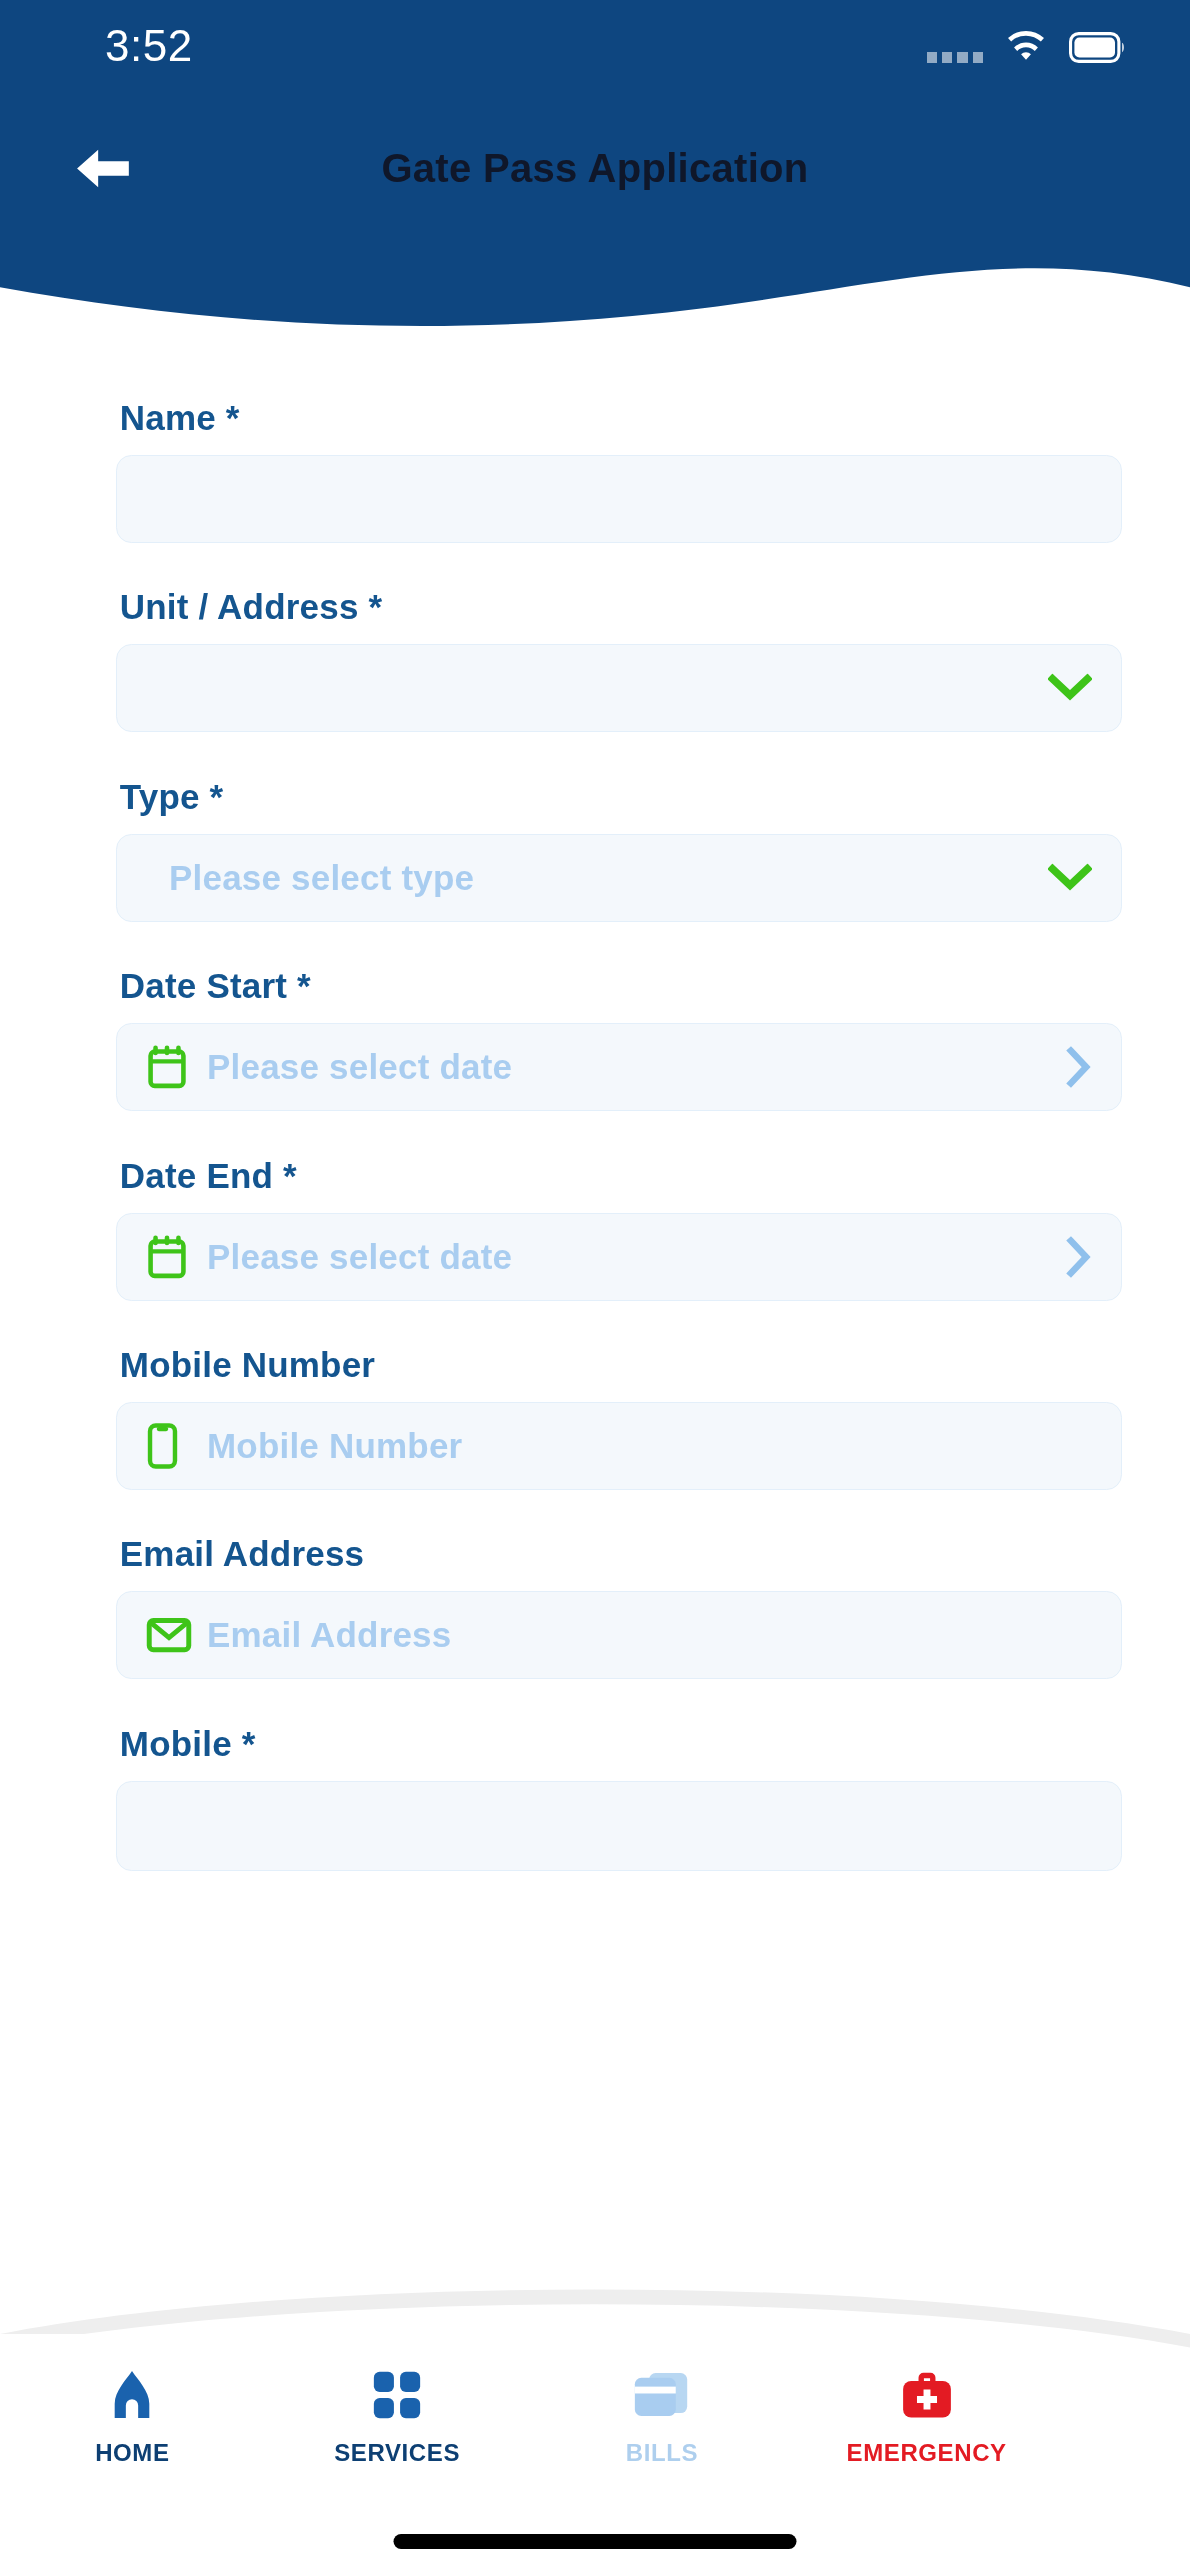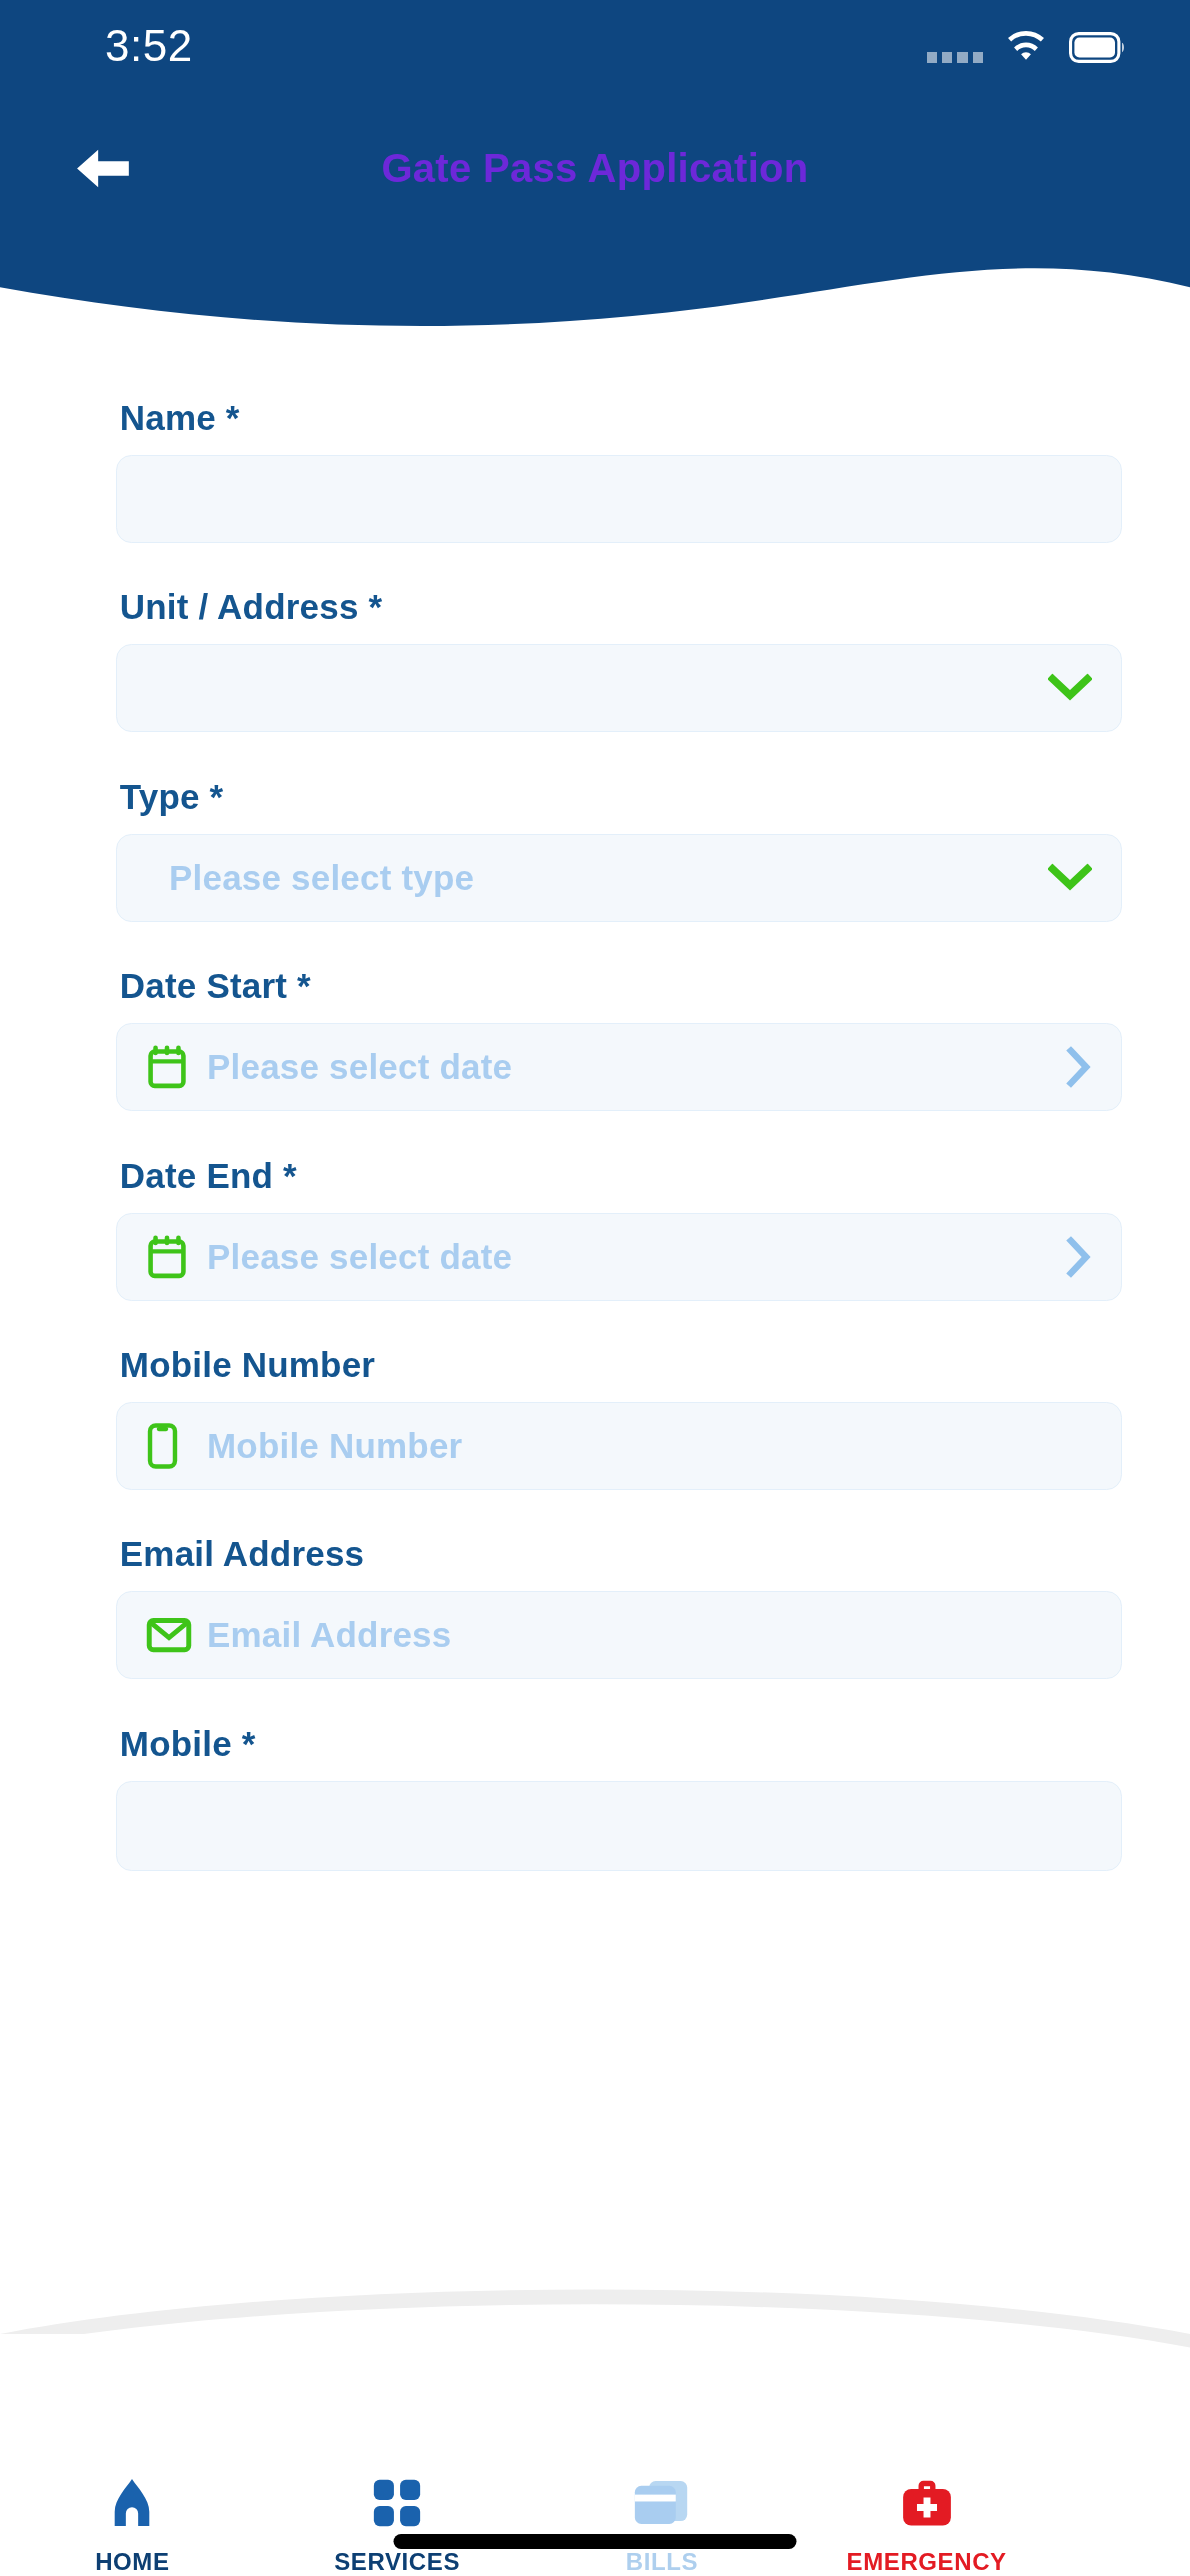--- a/index.html
+++ b/index.html
@@ -30,21 +30,21 @@
   .navbar {
     position: absolute; top: 125px; left: 0; width: 1190px; height: 86px;
     display: flex; align-items: center; z-index: 3;
   }
   .back-btn {
     position: absolute; left: 59px; top: 50%; transform: translateY(-50%);
     width: 86px; height: 67px; display: flex; align-items: center; justify-content: center;
     cursor: pointer;
   }
   .nav-title {
-    width: 100%; text-align: center; color: #6d28d9;
+    width: 100%; text-align: center; color: #0f172a;
     font-size: 40px; font-weight: 700; letter-spacing: 0.3px;
   }
 
   
   .form-area {
     position: absolute; top: 374px; left: 0; width: 1190px; height: 1974px;
     padding: 24px 92px 0 92px; overflow: hidden; margin-left: 24px;
   }
   .field-group { margin-bottom: 13.4px; }
   .field-label {
@@ -67,21 +67,21 @@
     position: absolute; right: 29px; top: 50%; transform: translateY(-50%);
     display: flex; align-items: center; justify-content: center;
   }
   .gap-32 { height: 31px; }
 
   
   .bottom-wrap { position: absolute; left: 0; bottom: 0; width: 1190px; height: 288px; z-index: 5; }
   .bottom-curve { position: absolute; top: 0; left: 0; width: 1190px; height: 115px; }
   .bottom-bar {
     position: absolute; bottom: 0; left: 0; width: 1059px; height: 242px;
-    background: #ffffff; display: flex; align-items: flex-end;
+    background: #ffffff; display: flex; align-items: flex-start;
     padding-top: 31px;
   }
   .nav-item {
     flex: 1; display: flex; flex-direction: column; align-items: center;
     gap: 15.3px; cursor: pointer;
   }
   .nav-ico { height: 59px; display: flex; align-items: center; justify-content: center; }
   .nav-label { font-size: 24px; font-weight: 700; letter-spacing: 0.6px; }
   .home-bar {
     position: absolute; bottom: 27px; left: 50%; transform: translateX(-50%);

